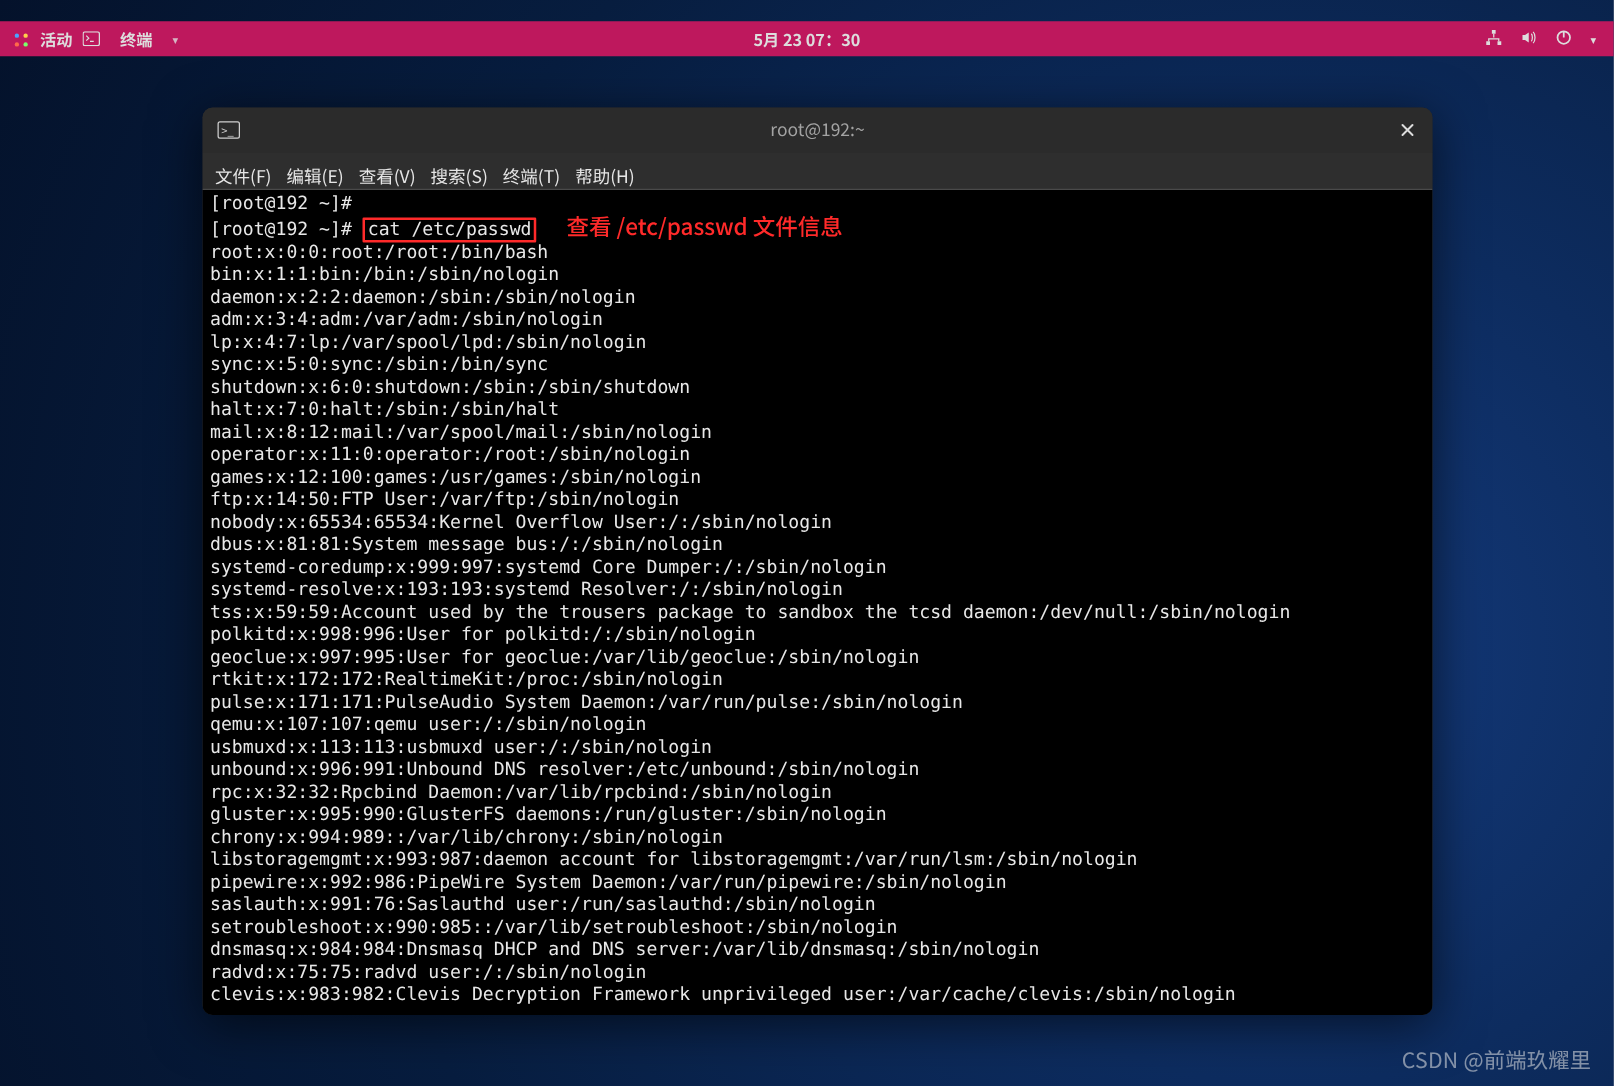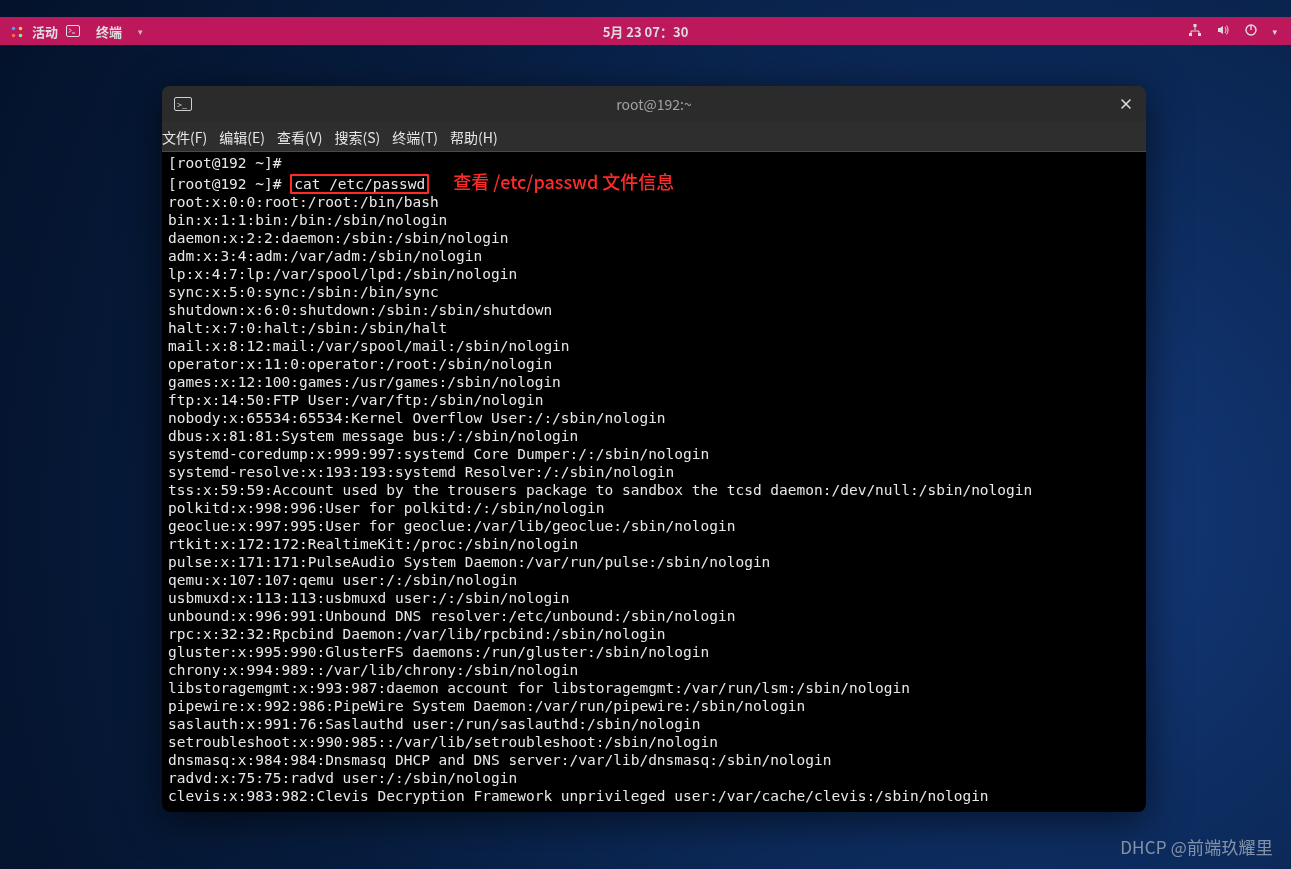--- a/index.html
+++ b/index.html
@@ -50,22 +50,22 @@
   .titlebar .wtitle {
     position:absolute; left:50%; transform:translateX(-50%);
     color:#a3a3a3; font-size:14px; font-weight:400;
   }
   .titlebar .closebtn {
     position:absolute; right:10px; width:20px; height:20px;
     display:flex; align-items:center; justify-content:center;
     color:#ddd; cursor:pointer; font-size:14px; border-radius:3px;
   }
   .menubar {
-    height: 30px; padding: 0 0;
-    display:flex; align-items:center; gap: 12px;
+    height: 30px; padding: 0 10px;
+    display:flex; align-items:flex-end; gap: 12px;
     border-bottom: 1px solid #4a4a4a;
     background:#2e2e2e;
   }
   .menubar .mitem { color:#e6e6e6; font-size:14px; cursor:default; }
   .termbody {
     flex:1; position:relative; overflow:hidden;
     background:#000;
   }
   .termscroll {
     position:absolute; inset:0; overflow-y:auto; overflow-x:hidden;
@@ -210,13 +210,13 @@
 </span><span>pipewire:x:992:986:PipeWire System Daemon:/var/run/pipewire:/sbin/nologin
 </span><span>saslauth:x:991:76:Saslauthd user:/run/saslauthd:/sbin/nologin
 </span><span>setroubleshoot:x:990:985::/var/lib/setroubleshoot:/sbin/nologin
 </span><span>dnsmasq:x:984:984:Dnsmasq DHCP and DNS server:/var/lib/dnsmasq:/sbin/nologin
 </span><span>radvd:x:75:75:radvd user:/:/sbin/nologin
 </span><span>clevis:x:983:982:Clevis Decryption Framework unprivileged user:/var/cache/clevis:/sbin/nologin</span></pre>
     </div>
   </div>
 </div>
 
-<div class="watermark">DHCP @前端玖耀里</div>
+<div class="watermark">CSDN @前端玖耀里</div>
 
 </body></html>

